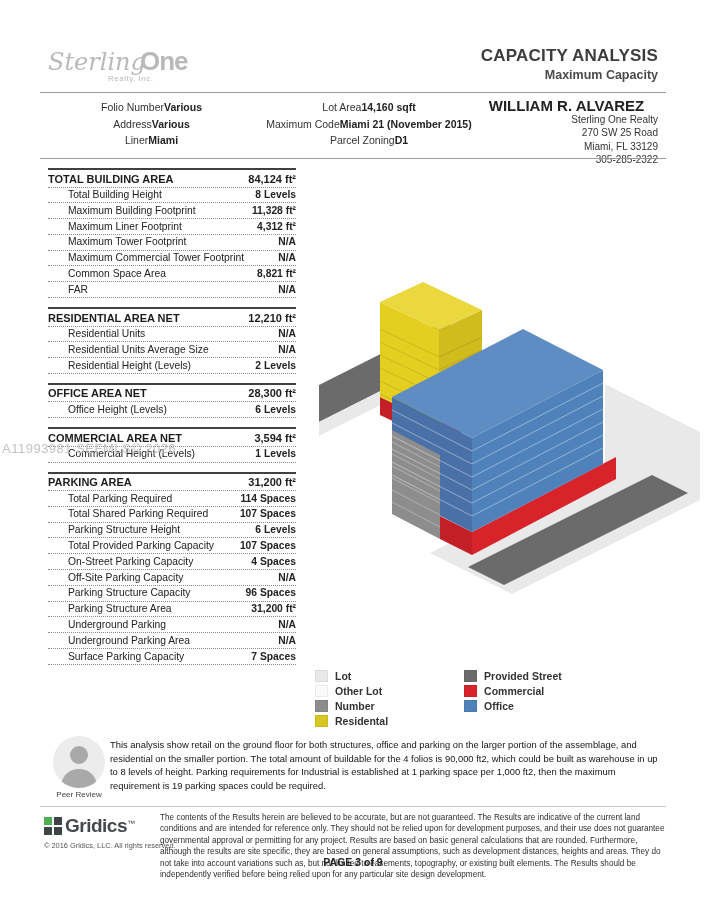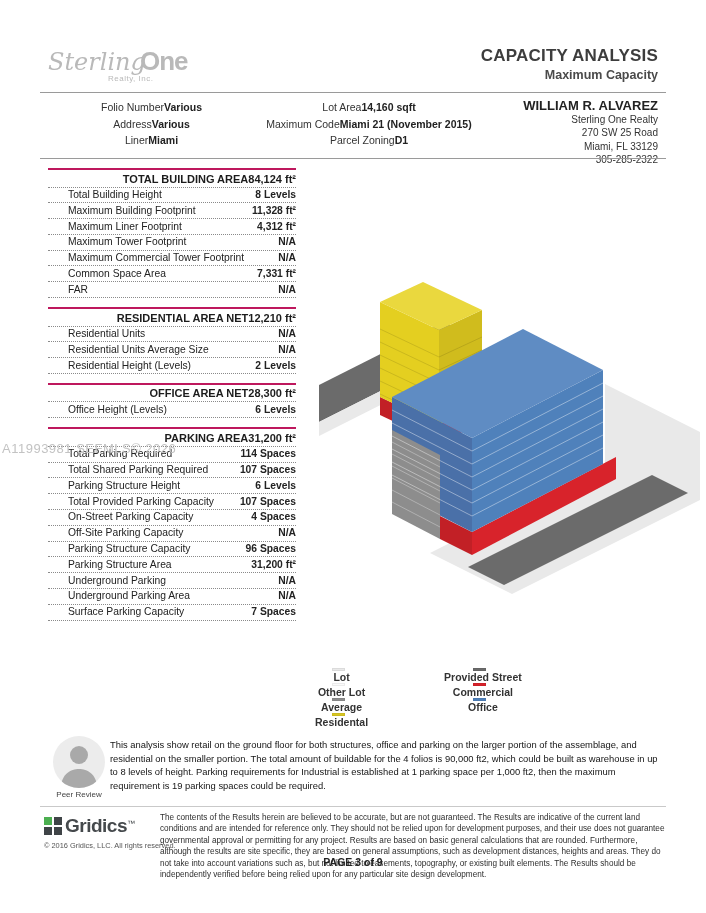--- a/index.html
+++ b/index.html
@@ -23,38 +23,38 @@
   .subtitle { font-size:12.5px; font-weight:bold; color:#4a4a4a; margin-top:2px; }
   .rule { position:absolute; left:40px; right:40px; border-top:1px solid #9a9a9a; }
   .rule1 { top:92px; } .rule2 { top:158px; } .rule3 { top:806px; border-color:#c9c9c9; }
   
   .info { position:absolute; left:48px; top:99px; width:610px; display:flex; font-size:10.5px; }
   .info-col1 { width:207px; } .info-col2 { width:212px; margin-left:8px; }
   .info-row { display:flex; justify-content:center; line-height:16.5px; }
   .info-label { color:#333; }
   .info-value { font-weight:bold; color:#222; text-align:right; }
   .contact { flex:1; text-align:right; line-height:13.5px; color:#333; }
-  .contact-name { font-weight:bold; font-size:13px; color:#222; }
+  .contact-name { font-weight:bold; font-size:15px; color:#222;text-align:center; }
   .contact-line { font-size:10px; }
   
   .table { position:absolute; left:48px; top:168px; width:248px; z-index:2; }
   .sec { margin-bottom:9px; }
-  .sec-header { display:flex; justify-content:flex-end; align-items:flex-end;
-    border-top:2px solid #be185d; border-bottom:1px dotted #8a8a8a;
+  .sec-header { display:flex; justify-content:space-between; align-items:flex-end;
+    border-top:2px solid #404040; border-bottom:1px dotted #8a8a8a;
     padding:2.5px 0 1.5px 0; font-weight:bold; font-size:11px; line-height:12.5px; color:#1c1c1c; }
   .trow { display:flex; justify-content:space-between; border-bottom:1px dotted #8a8a8a;
     padding:1.5px 0 1.5px 20px; font-size:10.3px; line-height:11.8px; }
   .trow .row-value { font-weight:bold; white-space:nowrap; }
   
   .diagram { position:absolute; left:300px; top:262px; width:400px; height:346px; z-index:1; }
   
   .legend { position:absolute; left:315px; top:668px; display:flex; z-index:2; }
   .legend-col { display:flex; flex-direction:column; }
   .legend-col2 { margin-left:76px; }
-  .legend-item { display:flex; align-items:center; height:15px; font-size:10.5px; font-weight:bold; color:#333;flex-direction:column; }
+  .legend-item { display:flex; align-items:center; height:15px; font-size:10.5px; font-weight:bold; color:#333; }
   .swatch { width:13px; height:12px; margin-right:7px; border:1px solid rgba(0,0,0,.06); }
   
   .peer { position:absolute; left:48px; top:736px; width:614px; display:flex; }
   .avatar-wrap { width:62px; flex:none; text-align:center; }
   .avatar { width:52px; height:52px; border-radius:50%; background:#ececec; margin:0 auto; overflow:hidden; }
   .peer-label { font-size:8px; color:#444; margin-top:2px; }
   .peer-text { flex:1; font-size:9.4px; line-height:1.45; color:#151515; padding-top:2px; }
   
   .footer { position:absolute; left:44px; top:812px; width:622px; display:flex; }
   .gridics { width:102px; flex:none; padding-top:3px; }
@@ -147,21 +147,21 @@
         <div class="trow">
           <span class="row-label">Maximum Tower Footprint</span>
           <span class="row-value">N/A</span>
         </div>
         <div class="trow">
           <span class="row-label">Maximum Commercial Tower Footprint</span>
           <span class="row-value">N/A</span>
         </div>
         <div class="trow">
           <span class="row-label">Common Space Area</span>
-          <span class="row-value">7,331 ft²</span>
+          <span class="row-value">8,821 ft²</span>
         </div>
         <div class="trow">
           <span class="row-label">FAR</span>
           <span class="row-value">N/A</span>
         </div>
       </div>
       <div class="sec">
         <div class="sec-header">
           <span class="sec-title">RESIDENTIAL AREA NET</span>
           <span class="sec-value">12,210 ft²</span>
@@ -180,20 +180,30 @@
         </div>
       </div>
       <div class="sec">
         <div class="sec-header">
           <span class="sec-title">OFFICE AREA NET</span>
           <span class="sec-value">28,300 ft²</span>
         </div>
         <div class="trow">
           <span class="row-label">Office Height (Levels)</span>
           <span class="row-value">6 Levels</span>
+        </div>
+      </div>
+      <div class="sec">
+        <div class="sec-header">
+          <span class="sec-title">COMMERCIAL AREA NET</span>
+          <span class="sec-value">3,594 ft²</span>
+        </div>
+        <div class="trow">
+          <span class="row-label">Commercial Height (Levels)</span>
+          <span class="row-value">1 Levels</span>
         </div>
       </div>
       <div class="sec">
         <div class="sec-header">
           <span class="sec-title">PARKING AREA</span>
           <span class="sec-value">31,200 ft²</span>
         </div>
         <div class="trow">
           <span class="row-label">Total Parking Required</span>
           <span class="row-value">114 Spaces</span>
@@ -305,21 +315,21 @@
         <div class="legend-item">
           <span class="swatch" style="background: rgb(233, 233, 233);"></span>
           <span>Lot</span>
         </div>
         <div class="legend-item">
           <span class="swatch" style="background: rgb(250, 250, 250);"></span>
           <span>Other Lot</span>
         </div>
         <div class="legend-item">
           <span class="swatch" style="background: rgb(141, 141, 141);"></span>
-          <span>Average</span>
+          <span>Number</span>
         </div>
         <div class="legend-item">
           <span class="swatch" style="background: rgb(216, 198, 35);"></span>
           <span>Residental</span>
         </div>
       </div>
     <div class="legend-col legend-col2" id="legend-right">
         <div class="legend-item">
           <span class="swatch" style="background: rgb(107, 107, 107);"></span>
           <span>Provided Street</span>

